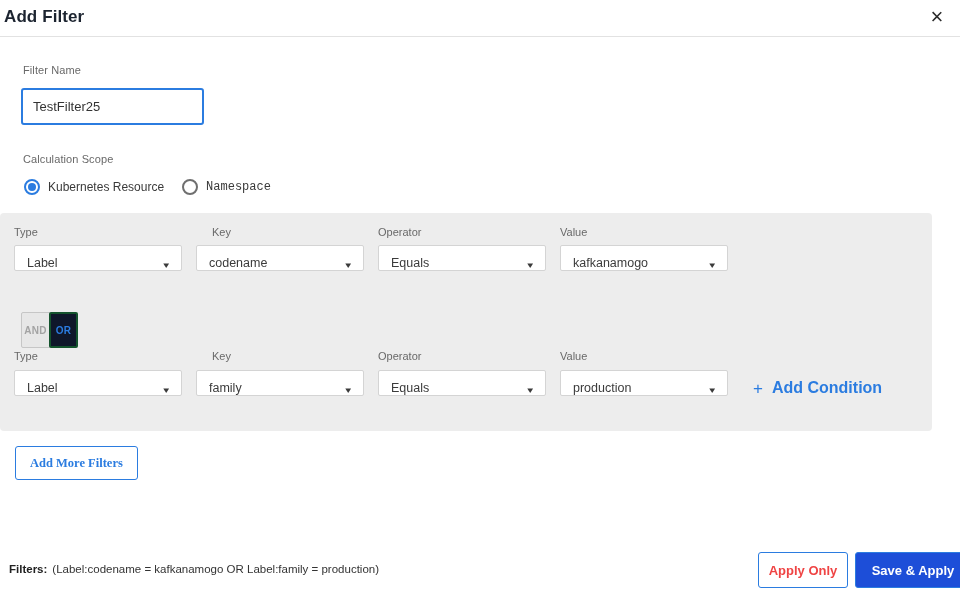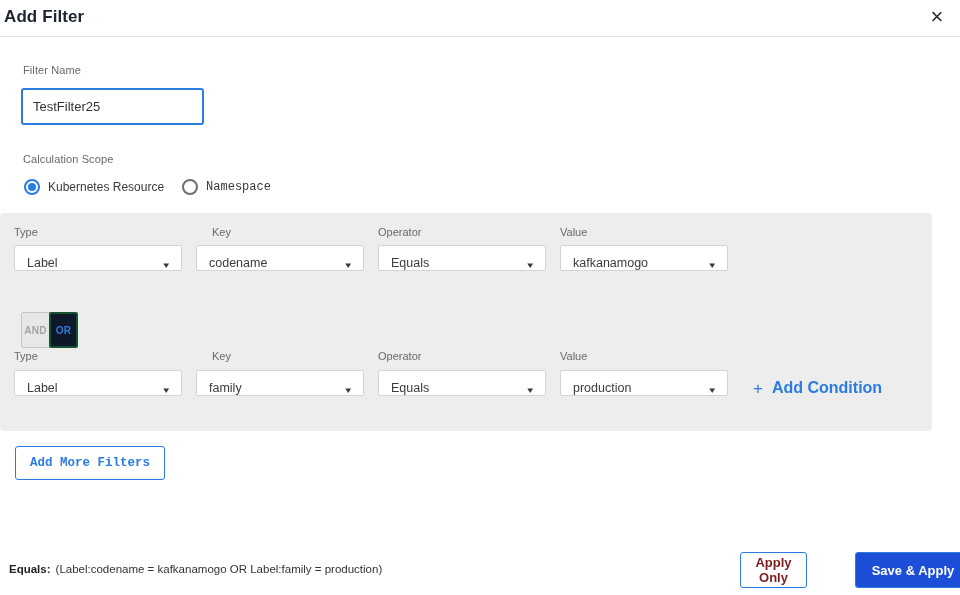--- a/index.html
+++ b/index.html
@@ -102,36 +102,36 @@
   }
   .add-condition .plus { font-size:17px; font-weight:400; line-height:1; }
   .add-condition .txt { margin-left:9px; font-size:16px; font-weight:700; }
 
   
   .add-more-filters {
     position:absolute; left:15px; top:446px; height:34px; padding:14px 14px;
     background:#fff; border:1.5px solid #2b7ce0; border-radius:3px;
     color:#2b7ce0; font-size:12.5px; font-weight:700;
     display:flex; align-items:center; cursor:pointer;
-    font-family:Liberation Mono, monospace;
+    font-family:Liberation Serif, serif;
   }
 
   
   .summary { position:absolute; left:9px; top:563px; font-size:11.5px; color:#333; }
   .summary .summary-label { font-weight:700; color:#222; margin-right:5px; }
 
   .btn {
     position:absolute; top:552px; height:36px; border-radius:3px;
     font-size:13px; font-weight:700; cursor:pointer;
     display:flex; align-items:center; justify-content:center;
     font-family:"Liberation Sans", sans-serif;
   }
   .btn-apply-only {
-    left:740px; width:67px;
-    background:#fff; border:1.5px solid #2b7ce0; color:#7f1d1d;
+    left:758px; width:90px;
+    background:#fff; border:1.5px solid #2b7ce0; color:#ef4444;
   }
   .btn-save-apply {
     left:855px; width:116px;
     background:#1d4ed8; border:1.5px solid #2b7ce0; color:#fff;
   }
 </style>
 </head>
 <body>
 
 <div class="dlg-header">
@@ -209,16 +209,16 @@
 
   <div class="add-condition">
     <span class="plus">+</span>
     <span class="txt">Add Condition</span>
   </div>
 </div>
 
 <button class="add-more-filters">Add More Filters</button>
 
 <div class="summary">
-  <span class="summary-label">Equals:</span><span>(Label:codename = kafkanamogo OR Label:family = production)</span>
+  <span class="summary-label">Filters:</span><span>(Label:codename = kafkanamogo OR Label:family = production)</span>
 </div>
 <button class="btn btn-apply-only">Apply Only</button>
 <button class="btn btn-save-apply">Save &amp; Apply</button>
 
 </body></html>

